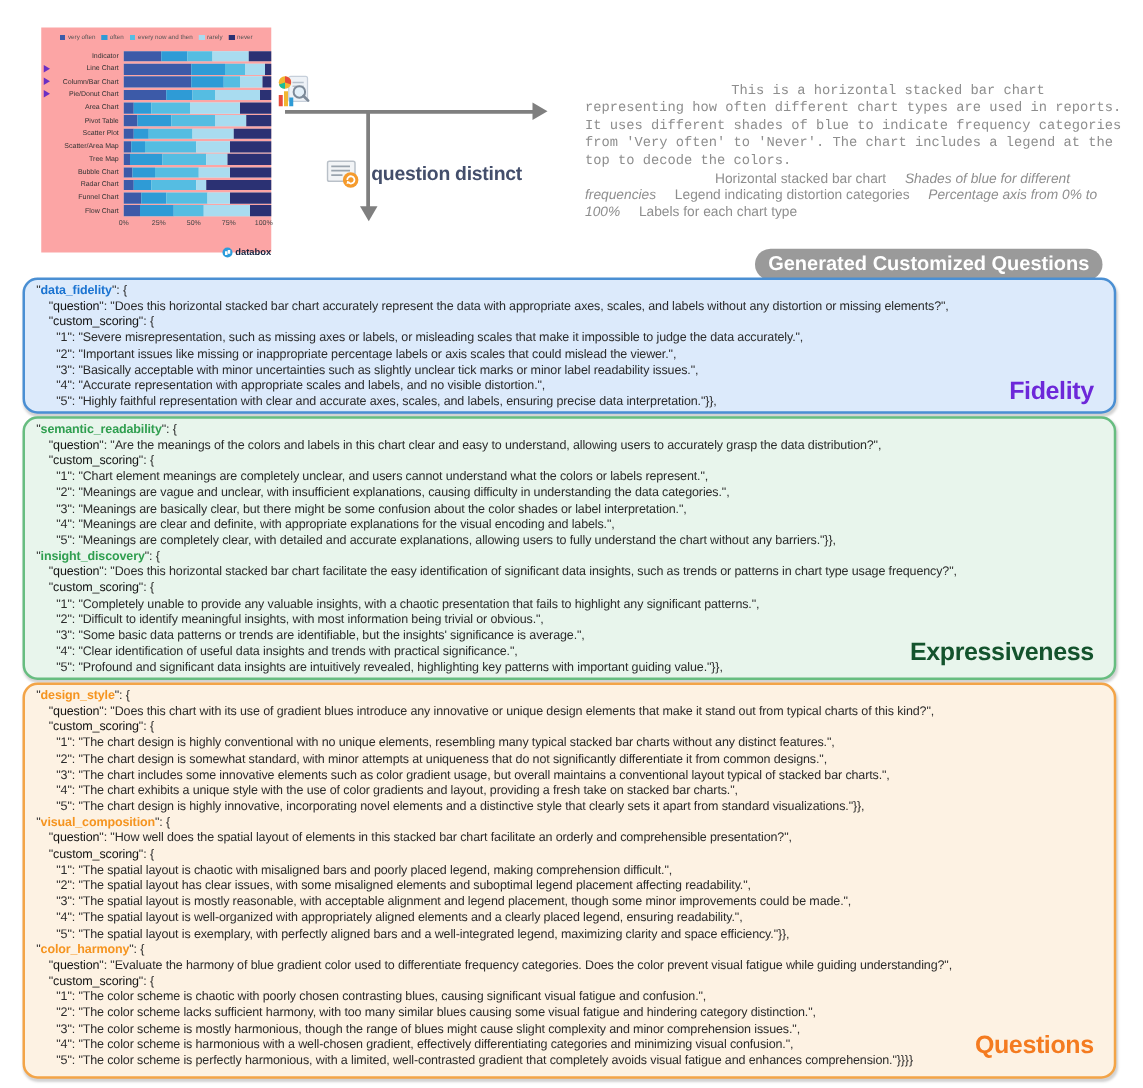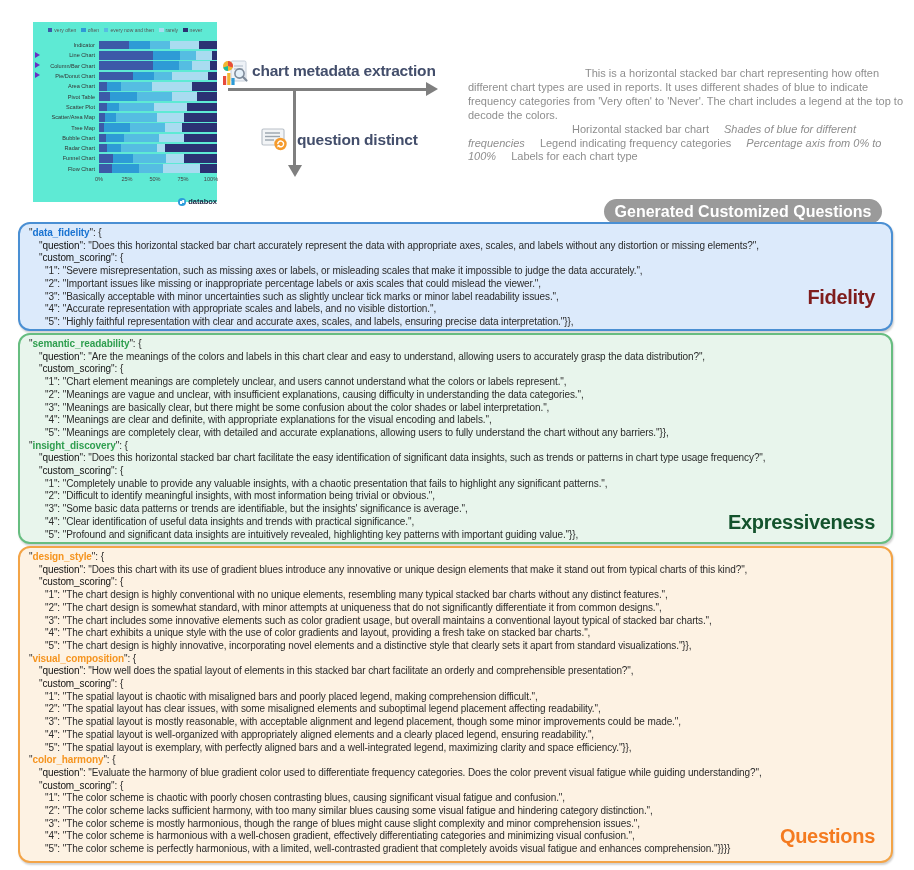--- a/index.html
+++ b/index.html
@@ -1,20 +1,20 @@
 <!DOCTYPE html>
 <html><head>
 <meta charset="utf-8">
 <style>
   html,body{margin:0;padding:0;background:#fff;}
   body{font-family:"Liberation Sans", sans-serif;}
   .canvas{position:relative;width:914px;height:870px;background:#fff;overflow:hidden;}
 
   
-  .mini-chart{position:absolute;left:33px;top:22px;width:184px;height:180px;background:#5eead4;}
+  .mini-chart{position:absolute;left:33px;top:22px;width:184px;height:180px;background:#fca5a5;}
   .mc-legend{display:flex;justify-content:center;gap:5px;margin-top:4px;height:8px;align-items:center;}
   .mc-legend-item{display:flex;align-items:center;gap:2px;font-size:5px;color:#555;}
   .mc-swatch{width:4.5px;height:4.5px;display:inline-block;}
   .mc-plot{position:absolute;left:0;top:18px;width:184px;}
   .mc-row{display:flex;align-items:center;height:10.3px;position:relative;}
   .mc-label{width:62px;text-align:right;padding-right:4px;font-size:5.6px;color:#333;white-space:nowrap;flex:none;}
   .mc-bar{flex:1;height:8.6px;display:flex;background:#eee;}
   .mc-seg{height:100%;}
   .mc-marker{position:absolute;left:2px;top:1.6px;width:0;height:0;border-top:3.6px solid transparent;border-bottom:3.6px solid transparent;border-left:5.5px solid #6a2fc4;}
   .mc-axis{position:absolute;left:66px;top:154px;width:112px;height:8px;}
@@ -33,21 +33,21 @@
   .pl-icon{position:absolute;}
 
   
   .badge{position:absolute;background:#9a9a9a;color:#fff;font-weight:bold;border-radius:13px;display:flex;align-items:center;justify-content:center;white-space:nowrap;}
   .badge-meta{left:742px;top:33px;width:171px;height:25px;font-size:16px;}
   .badge-gen{left:604px;top:199px;width:278px;height:25px;font-size:16px;}
 
   
   .meta-text{position:absolute;left:468px;top:67px;width:446px;color:#8e8e8e;font-size:11px;line-height:13.9px;}
   .meta-text p{margin:0;}
-  .meta-desc{text-indent:117px;}
+  .meta-desc{text-indent:117px;font-family:Liberation Mono, monospace;}
   .meta-feats{text-indent:104px;}
   .feat{margin-right:15px;margin-top:30px;}
   .feat.it{font-style:italic;}
 
   
   .qbox{position:absolute;left:18px;width:875px;border-radius:12px;border:2px solid;box-sizing:border-box;padding:3px 0 0 9px;overflow:hidden;box-shadow:1px 2px 2px rgba(0,0,0,0.18);}
   .ln{font-size:10px;line-height:12.7px;letter-spacing:-0.1px;white-space:nowrap;color:#2b2b2b;}
   .ln .k{font-weight:bold;}
   .ln .bk{font-weight:normal;color:#111;}
   .ln-q,.ln-cs{padding-left:10px;}
@@ -238,56 +238,55 @@
       <circle cx="7" cy="7" r="5" fill="#f2b632"></circle>
       <path d="M7 7 L7 2 A5 5 0 0 1 11.8 8.5 Z" fill="#e74c3c"></path>
       <path d="M7 7 L2.2 8.5 A5 5 0 0 0 7 12 Z" fill="#1abc9c"></path>
       <rect x="2" y="17" width="3.2" height="9" fill="#e74c3c"></rect>
       <rect x="6.2" y="14" width="3.2" height="12" fill="#f2b632"></rect>
       <rect x="10.4" y="19" width="3.2" height="7" fill="#2e9bd6"></rect>
       <circle cx="18.5" cy="14.5" r="4.6" fill="#dff0fa" fill-opacity="0.7" stroke="#7d8a99" stroke-width="1.6"></circle>
       <line x1="21.8" y1="17.8" x2="25.5" y2="21.5" stroke="#7d8a99" stroke-width="2.2" stroke-linecap="round"></line>
     </svg>
   </div>
-  <div class="pl-text" style="left:252px;top:62px;">chart metadata extraction</div>
   <div class="pl-line-h"></div>
   <div class="pl-arrow-right"></div>
   <div class="pl-line-v"></div>
   <div class="pl-arrow-down"></div>
   <div class="pl-icon" style="left:261px;top:128px;">
     <svg width="28" height="24" viewBox="0 0 28 24">
       <rect x="1" y="1" width="22" height="16" rx="1.5" fill="#f2f4f6" stroke="#b9c0c8" stroke-width="1.2"></rect>
       <line x1="4" y1="5" x2="19" y2="5" stroke="#9aa4ae" stroke-width="1.4"></line>
       <line x1="4" y1="8.5" x2="19" y2="8.5" stroke="#9aa4ae" stroke-width="1.4"></line>
       <line x1="4" y1="12" x2="13" y2="12" stroke="#9aa4ae" stroke-width="1.4"></line>
       <circle cx="19.5" cy="16" r="6.2" fill="#f59b2d"></circle>
       <path d="M16.8 16 a2.9 2.9 0 1 1 1 2.1" fill="none" stroke="#fff" stroke-width="1.4"></path>
       <path d="M16.2 19.4 L16.8 16.6 L19.4 17.8 Z" fill="#fff"></path>
     </svg>
   </div>
   <div class="pl-text" style="left:297px;top:131px;">question distinct</div>
 
   <div class="meta-text">
     <p class="meta-desc">This is a horizontal stacked bar chart representing how often different chart types are used in reports. It uses different shades of blue to indicate frequency categories from 'Very often' to 'Never'. The chart includes a legend at the top to decode the colors.</p>
-    <p class="meta-feats"><span class="feat">Horizontal stacked bar chart</span><span class="feat it">Shades of blue for different frequencies</span><span class="feat">Legend indicating frequency categories</span><span class="feat it">Percentage axis from 0% to 100%</span><span class="feat">Labels for each chart type</span></p>
+    <p class="meta-feats"><span class="feat">Horizontal stacked bar chart</span><span class="feat it">Shades of blue for different frequencies</span><span class="feat">Legend indicating distortion categories</span><span class="feat it">Percentage axis from 0% to 100%</span><span class="feat">Labels for each chart type</span></p>
   </div>
 
   <div class="badge badge-gen">Generated Customized Questions</div>
 
   <div id="qboxes">
       <div class="qbox" style="top: 222px; height: 109px; background: rgb(220, 234, 251); border-color: rgb(74, 143, 211);">
         <div class="ln ln-key">"<span class="k" style="color:#1a73d1">data_fidelity</span>": {</div>
         <div class="ln ln-q">"<span class="bk">question</span>": "Does this horizontal stacked bar chart accurately represent the data with appropriate axes, scales, and labels without any distortion or missing elements?",</div>
         <div class="ln ln-cs">"<span class="bk">custom_scoring</span>": {</div>
         <div class="ln ln-score">"1": "Severe misrepresentation, such as missing axes or labels, or misleading scales that make it impossible to judge the data accurately.",</div>
         <div class="ln ln-score">"2": "Important issues like missing or inappropriate percentage labels or axis scales that could mislead the viewer.",</div>
         <div class="ln ln-score">"3": "Basically acceptable with minor uncertainties such as slightly unclear tick marks or minor label readability issues.",</div>
         <div class="ln ln-score">"4": "Accurate representation with appropriate scales and labels, and no visible distortion.",</div>
         <div class="ln ln-score">"5": "Highly faithful representation with clear and accurate axes, scales, and labels, ensuring precise data interpretation."}},</div>
-        <div class="qbox-label" style="color: #7f1d1d; bottom: 20px;">Fidelity</div>
+        <div class="qbox-label" style="color: #6d28d9; bottom: 4px;">Fidelity</div>
       </div>
       <div class="qbox" style="top: 333px; height: 211px; background: rgb(232, 245, 236); border-color: rgb(103, 189, 128);">
         <div class="ln ln-key">"<span class="k" style="color:#2f9e4f">semantic_readability</span>": {</div>
         <div class="ln ln-q">"<span class="bk">question</span>": "Are the meanings of the colors and labels in this chart clear and easy to understand, allowing users to accurately grasp the data distribution?",</div>
         <div class="ln ln-cs">"<span class="bk">custom_scoring</span>": {</div>
         <div class="ln ln-score">"1": "Chart element meanings are completely unclear, and users cannot understand what the colors or labels represent.",</div>
         <div class="ln ln-score">"2": "Meanings are vague and unclear, with insufficient explanations, causing difficulty in understanding the data categories.",</div>
         <div class="ln ln-score">"3": "Meanings are basically clear, but there might be some confusion about the color shades or label interpretation.",</div>
         <div class="ln ln-score">"4": "Meanings are clear and definite, with appropriate explanations for the visual encoding and labels.",</div>
         <div class="ln ln-score">"5": "Meanings are completely clear, with detailed and accurate explanations, allowing users to fully understand the chart without any barriers."}},</div>

